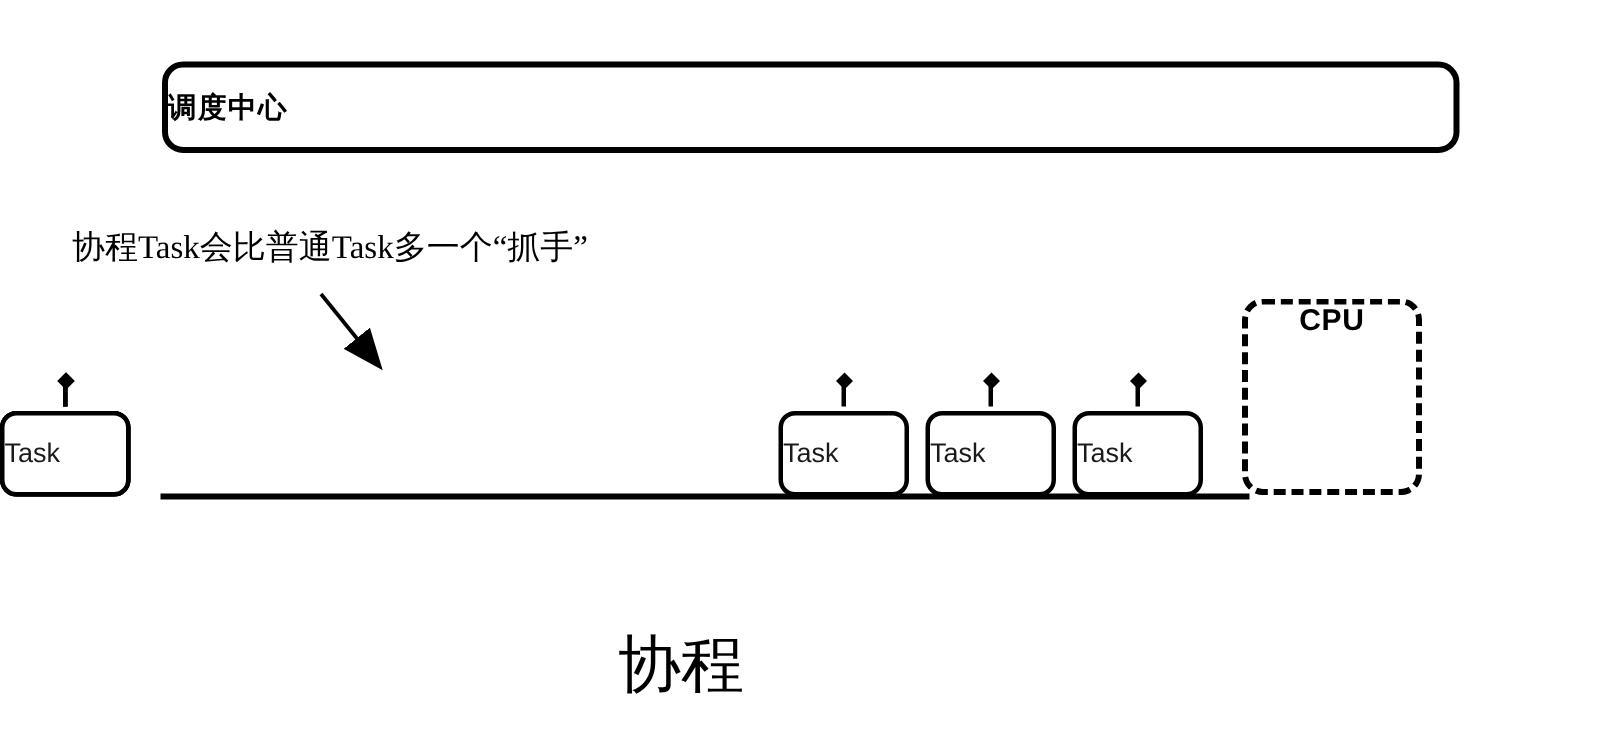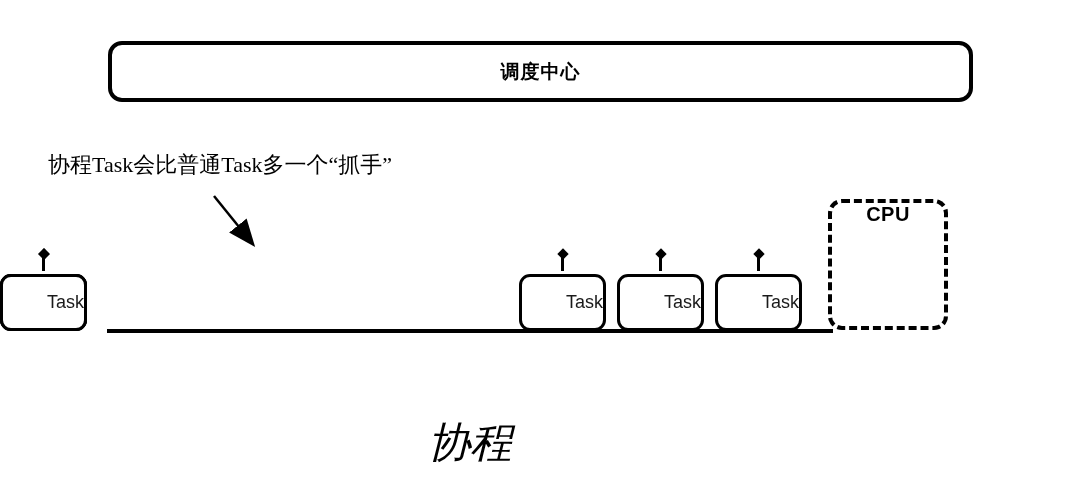--- a/index.html
+++ b/index.html
@@ -22,21 +22,21 @@
     position: absolute;
     left: 108px;
     top: 41px;
     width: 865px;
     height: 61px;
     box-sizing: border-box;
     border: 4px solid #000000;
     border-radius: 14px;
     display: flex;
     align-items: center;
-    justify-content: center;
+    justify-content: flex-start;
   }
   .scheduler-box span {
     font-weight: bold;
     font-size: 19px;
     letter-spacing: 1px;
   }
 
   
   .annotation {
     position: absolute;
@@ -108,21 +108,21 @@
     position: absolute;
     left: 0;
     top: 26px;
     width: 87px;
     height: 57px;
     box-sizing: border-box;
     border: 3px solid #000000;
     border-radius: 11px;
     display: flex;
     align-items: center;
-    justify-content: flex-end;
+    justify-content: flex-start;
     background: #ffffff;
   }
   .task-box span {
     font-size: 18px;
     color: #1a1a1a;
   }
 
   
   .cpu-box {
     position: absolute;
@@ -139,27 +139,26 @@
   }
   .cpu-box span {
     font-weight: bold;
     font-size: 20px;
     letter-spacing: 0.5px;
   }
 
   
   .caption {
     position: absolute;
-    left: 16px;
+    left: 0;
     top: 415px;
     width: 908px;
     text-align: center;
     font-family: "Liberation Serif", "DejaVu Serif", serif;
     font-size: 42px;
-    font-style: italic;
   }
 </style>
 </head>
 <body>
 
 <div class="canvas">
 
   <div class="scheduler-box">
     <span>调度中心</span>
   </div>

